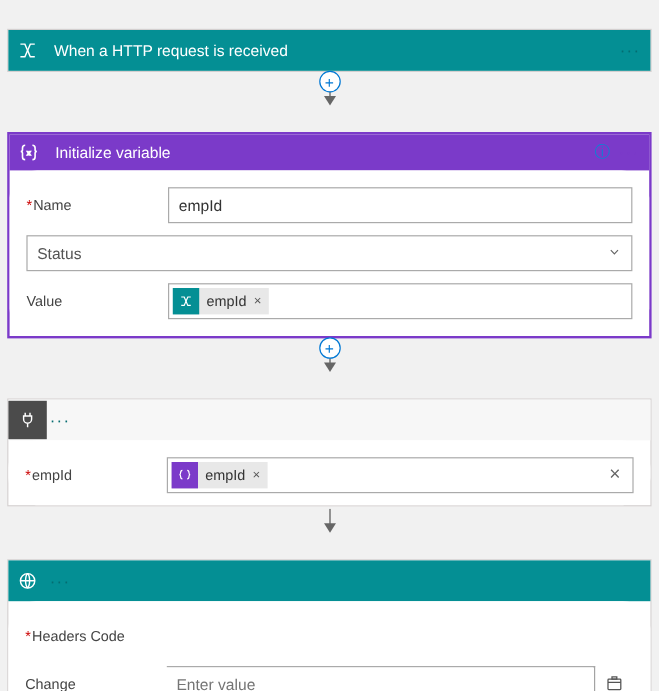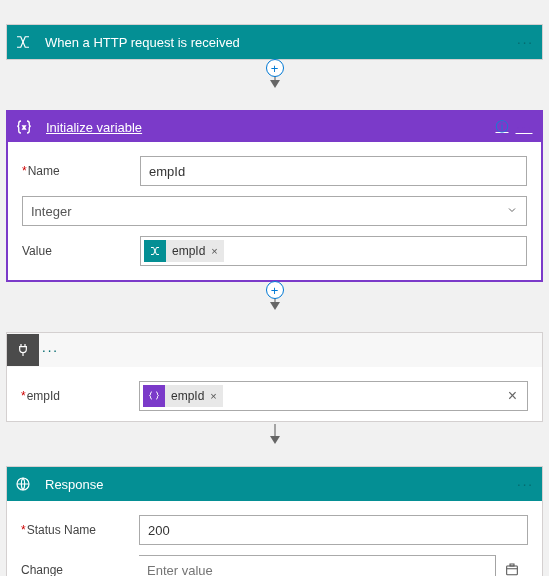--- a/index.html
+++ b/index.html
@@ -2,21 +2,21 @@
 <html><head>
 <meta charset="utf-8">
 <style>
   * { box-sizing: border-box; margin: 0; padding: 0; font-family: "Segoe UI", Tahoma, sans-serif; }
   body { background: #f1f1f1; width: 549px; height: 576px; overflow: hidden; font-size: 13px; color: #323232; }
   .canvas { padding: 4px 6px 10px 6px; }
   .card { background: #fff; border: 1px solid #d4d0d0; margin-bottom: 2px; margin-top: 20px; }
   .card.selected { border: 2px solid #7b3ac9; }
   .hdr { display: flex; align-items: center; height: 34px; padding: 0 6px 0 0; }
   .hdr.teal { background: #048f94; color: #fff; }
-  .hdr.purple { background: #7b3ac9; color: #fff; text-decoration: underline; }
+  .hdr.purple { background: #7b3ac9; color: #fff; }
   .hdr.grey { background: #f7f7f7; color: #333; }
   .hdr .icon { width: 32px; height: 32px; display: flex; align-items: center; justify-content: center; flex: 0 0 32px; }
   .hdr .title { flex: 1; padding-left: 6px; font-size: 13px; }
   .hdr .info { width: 22px; text-align: center; color: #0066b8; }
   .hdr .menu { width: 22px; text-align: center; font-size: 14px; letter-spacing: 1px; color: inherit; }
   .selected .hdr .menu { color: #7b3ac9; }
   .hdr.teal .menu, .hdr.grey .menu { color: #056c70; }
   .body { padding: 14px 14px 14px 14px; background: #fff; border-radius: 23px; }
   .row { display: flex; align-items: center; margin-bottom: 10px; min-height: 30px; }
   .row:last-child { margin-bottom: 0; }
@@ -88,21 +88,21 @@
       <div class="menu">···</div>
     </div>
     <div class="body">
       <div class="row">
         <div class="lbl"><span class="req">*</span><span>Name</span></div>
         <div class="fld"><input class="input" value="empId" style=""></div>
       </div>
       <div class="row">
         <div class="fld">
           <div class="select">
-            <span>Integer</span>
+            <span>Status</span>
             <span class="chev chev-sm">
               <svg viewBox="0 0 24 24" fill="none" stroke="#666" stroke-width="2">
                   <polyline points="6 9 12 15 18 9"></polyline>
                 </svg>
             </span>
           </div>
         </div>
       </div>
       <div class="row" style="margin-bottom:0">
         <div class="lbl"><span>Value</span></div>
@@ -171,27 +171,25 @@
   </div>
 
   <div class="card">
     <div class="hdr teal">
       <div class="icon world-icon">
         <svg width="18" height="18" viewBox="0 0 24 24" fill="none" stroke="white" stroke-width="1.6">
             <circle cx="12" cy="12" r="8"></circle>
             <path d="M4 12h16M12 4c3 3 3 13 0 16M12 4c-3 3-3 13 0 16"></path>
           </svg>
       </div>
-      <div class="title">Response</div>
       <div class="menu">···</div>
     </div>
     <div class="body">
       <div class="row">
-        <div class="lbl"><span class="req">*</span><span>Status Name</span></div>
-        <div class="fld"><input class="input" value="200" style=""></div>
+        <div class="lbl"><span class="req">*</span><span>Headers Code</span></div>
       </div>
       <div class="row">
         <div class="lbl"><span>Change</span></div>
         <div class="fld twofld">
           <input class="input" placeholder="Enter value" style="">
         </div>
         <div class="trash">
           <svg width="16" height="16" viewBox="0 0 24 24" fill="none" stroke="#555" stroke-width="1.6">
               <rect x="4" y="6" width="16" height="13" rx="1"></rect>
               <path d="M4 10h16M9 3h6v3H9z"></path>

